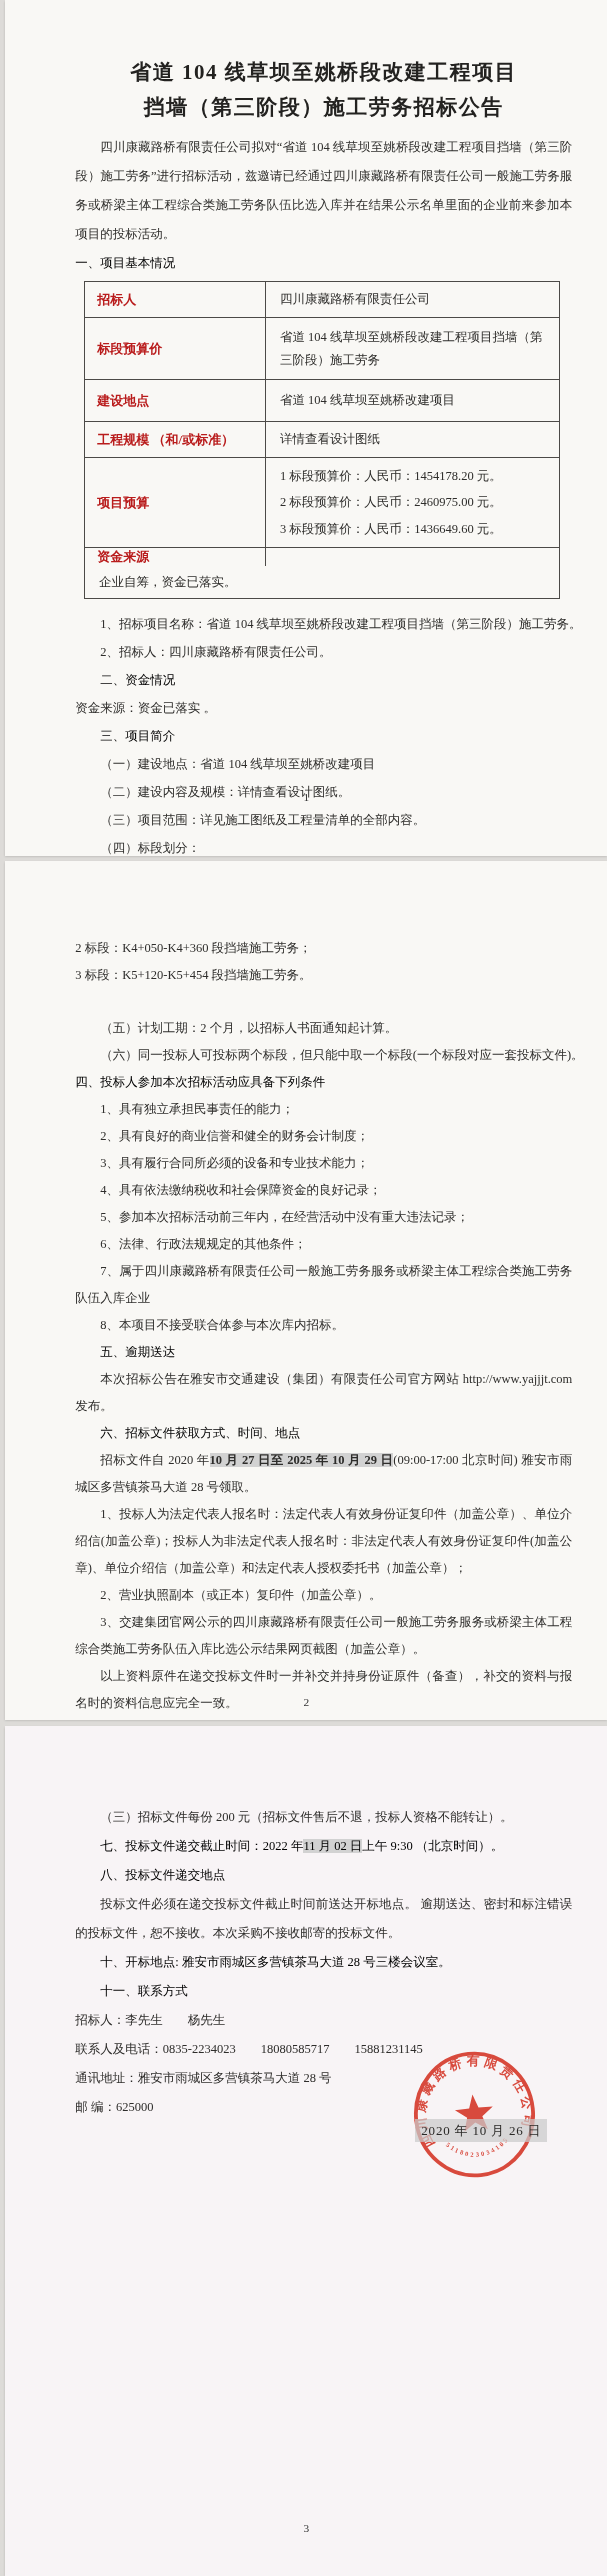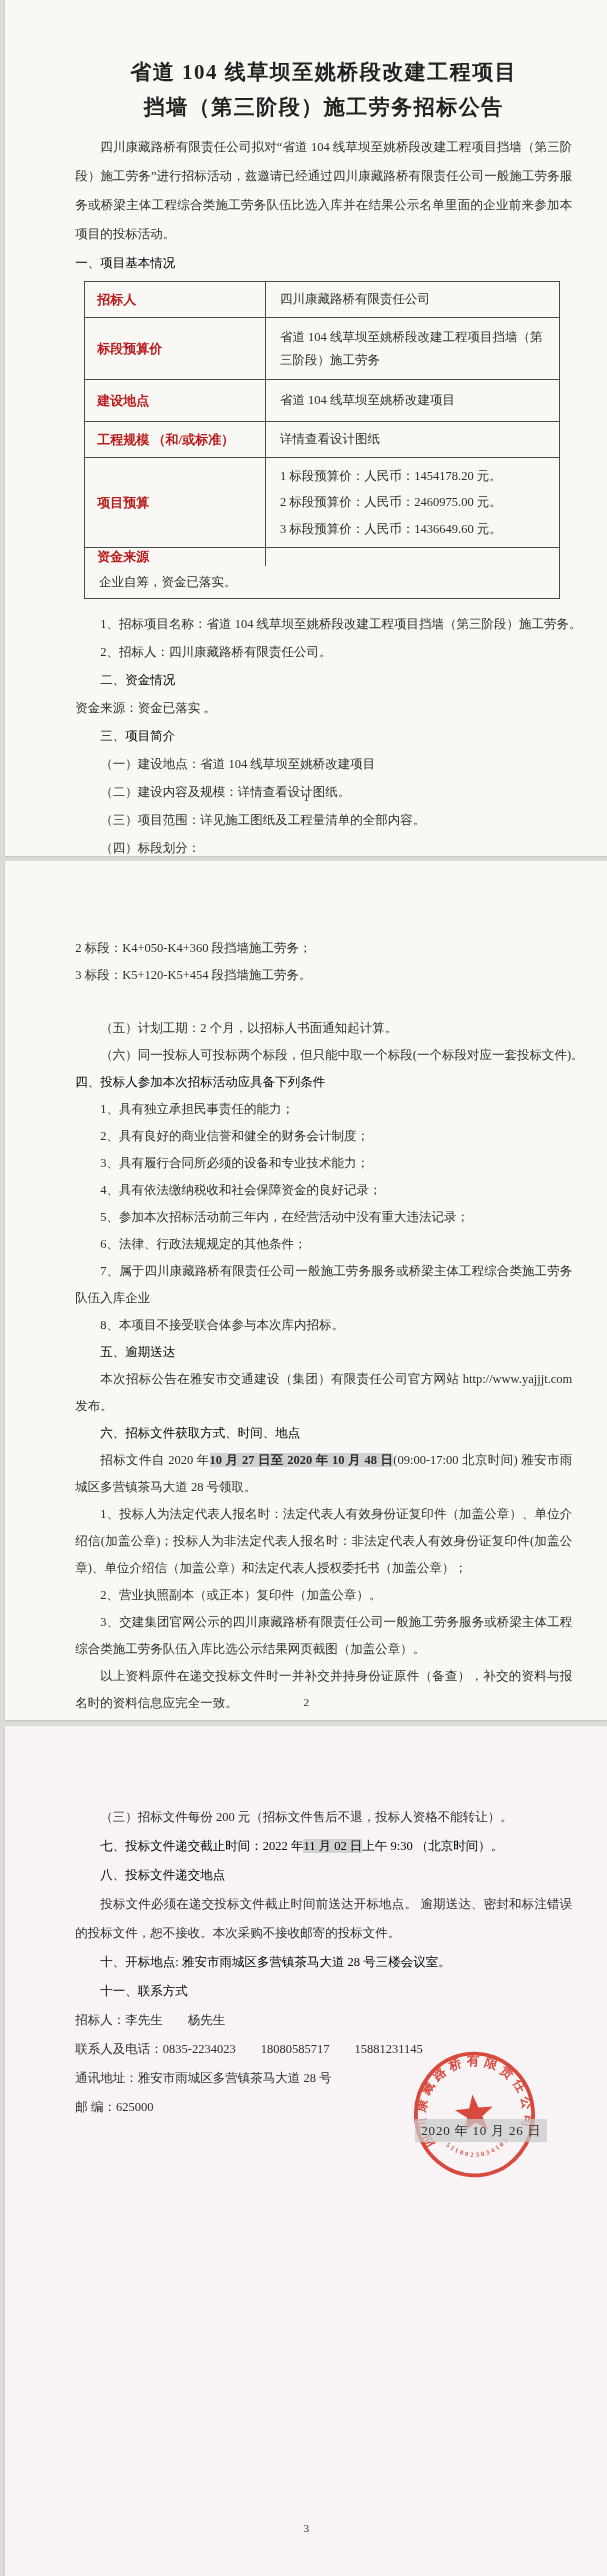--- a/index.html
+++ b/index.html
@@ -206,21 +206,21 @@
       <div class="ln ln--indent">3、具有履行合同所必须的设备和专业技术能力；</div>
       <div class="ln ln--indent">4、具有依法缴纳税收和社会保障资金的良好记录；</div>
       <div class="ln ln--indent">5、参加本次招标活动前三年内，在经营活动中没有重大违法记录；</div>
       <div class="ln ln--indent">6、法律、行政法规规定的其他条件；</div>
       <div class="ln ln--wrap">7、属于四川康藏路桥有限责任公司一般施工劳务服务或桥梁主体工程综合类施工劳务队伍入库企业</div>
       <div class="ln ln--indent">8、本项目不接受联合体参与本次库内招标。</div>
       <div class="ln ln--indent hdg">五、逾期送达</div>
       <div class="ln ln--wrap">本次招标公告在雅安市交通建设（集团）有限责任公司官方网站 http://www.yajjjt.com 发布。</div>
       <div class="ln ln--indent hdg">六、招标文件获取方式、时间、地点</div>
       <div class="ln ln--wrap">
-        <span>招标文件自 2020 年</span><span class="hl bold-date">10 月 27 日至 2020 年 10 月 48 日</span><span>(09:00-17:00 北京时间) 雅安市雨城区多营镇茶马大道 28 号领取。</span>
+        <span>招标文件自 2020 年</span><span class="hl bold-date">10 月 27 日至 2025 年 10 月 29 日</span><span>(09:00-17:00 北京时间) 雅安市雨城区多营镇茶马大道 28 号领取。</span>
       </div>
       <div class="ln ln--wrap">1、投标人为法定代表人报名时：法定代表人有效身份证复印件（加盖公章）、单位介绍信(加盖公章)；投标人为非法定代表人报名时：非法定代表人有效身份证复印件(加盖公章)、单位介绍信（加盖公章）和法定代表人授权委托书（加盖公章）；</div>
       <div class="ln ln--indent">2、营业执照副本（或正本）复印件（加盖公章）。</div>
       <div class="ln ln--wrap">3、交建集团官网公示的四川康藏路桥有限责任公司一般施工劳务服务或桥梁主体工程综合类施工劳务队伍入库比选公示结果网页截图（加盖公章）。</div>
       <div class="ln ln--wrap">以上资料原件在递交投标文件时一并补交并持身份证原件（备查），补交的资料与报名时的资料信息应完全一致。</div>
     </div>
     <div class="page-no pn2">2</div>
   </div>
 
   <div class="page-gap page-gap--2"></div>

